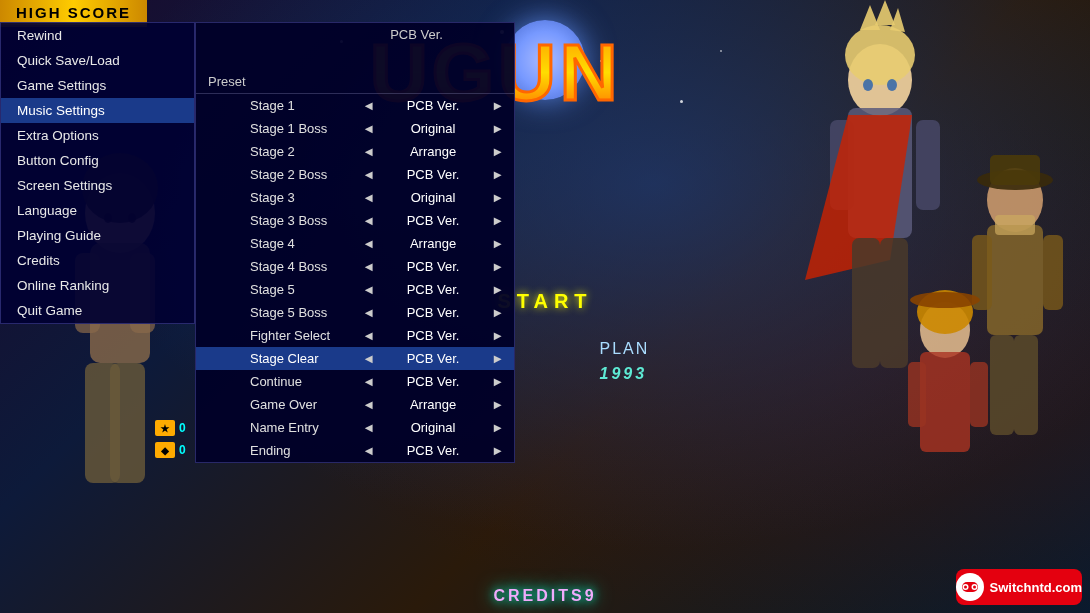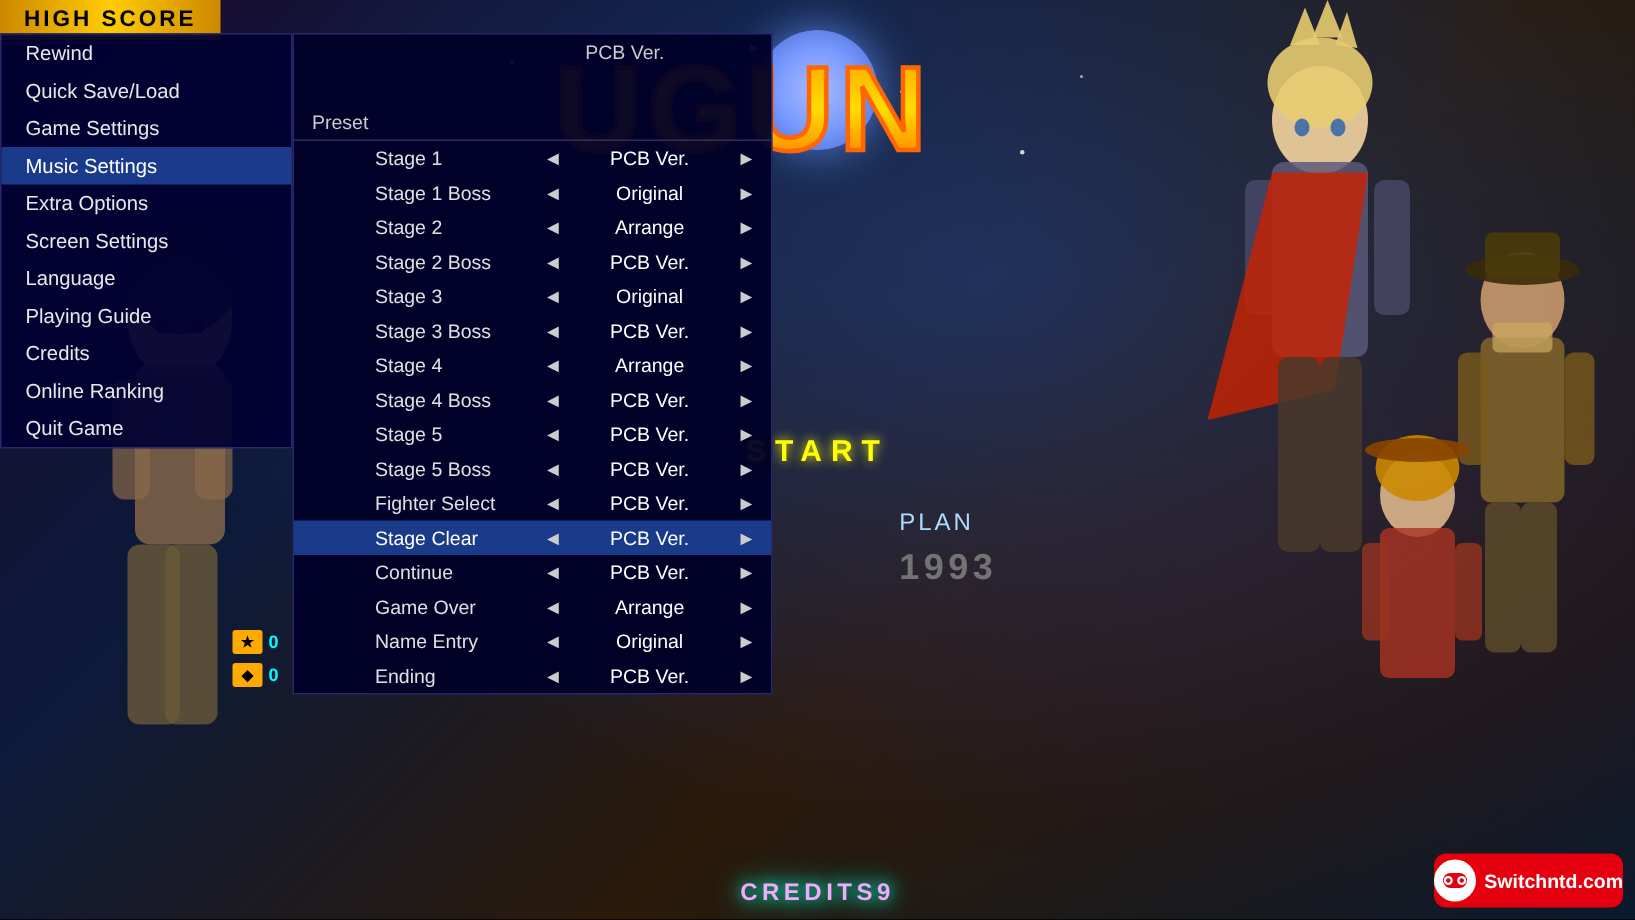--- a/index.html
+++ b/index.html
@@ -221,24 +221,25 @@
       font-size: 16px;
       color: #aaddff;
       letter-spacing: 2px;
     }
 
     .year-text {
       position: absolute;
       top: 365px;
       left: 55%;
       z-index: 5;
-      font-size: 24px;
-      font-weight: bold;
-      color: #737373;
+      font-size: 16px;
+      font-weight: bold;
+      color: #5eead4;
       letter-spacing: 3px;
+      font-style: italic;
     }
 
     
     .star {
       position: absolute;
       background: white;
       border-radius: 50%;
       z-index: 2;
     }
 
@@ -394,20 +395,21 @@
 <div class="high-score-banner">
   <span>HIGH SCORE</span>
 </div>
 
 <div class="main-menu">
   <div class="menu-item">Rewind</div>
   <div class="menu-item">Quick Save/Load</div>
   <div class="menu-item">Game Settings</div>
   <div class="menu-item active">Music Settings</div>
   <div class="menu-item">Extra Options</div>
+  <div class="menu-item">Button Config</div>
   <div class="menu-item">Screen Settings</div>
   <div class="menu-item">Language</div>
   <div class="menu-item">Playing Guide</div>
   <div class="menu-item">Credits</div>
   <div class="menu-item">Online Ranking</div>
   <div class="menu-item">Quit Game</div>
 </div>
 
 <div class="music-submenu">
   <div class="submenu-header">

